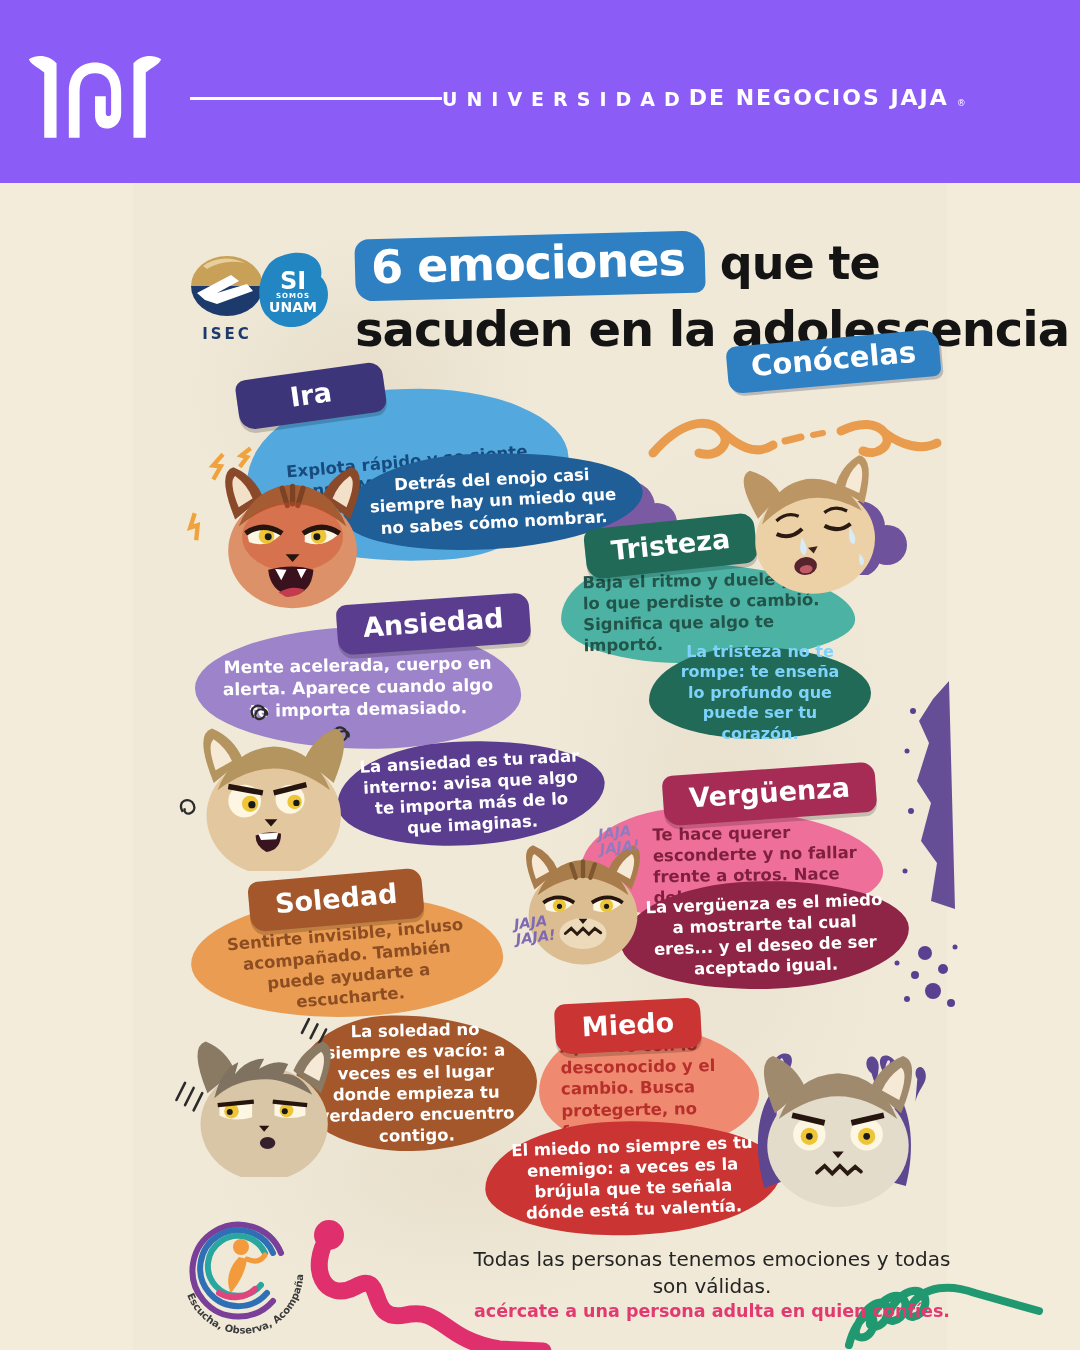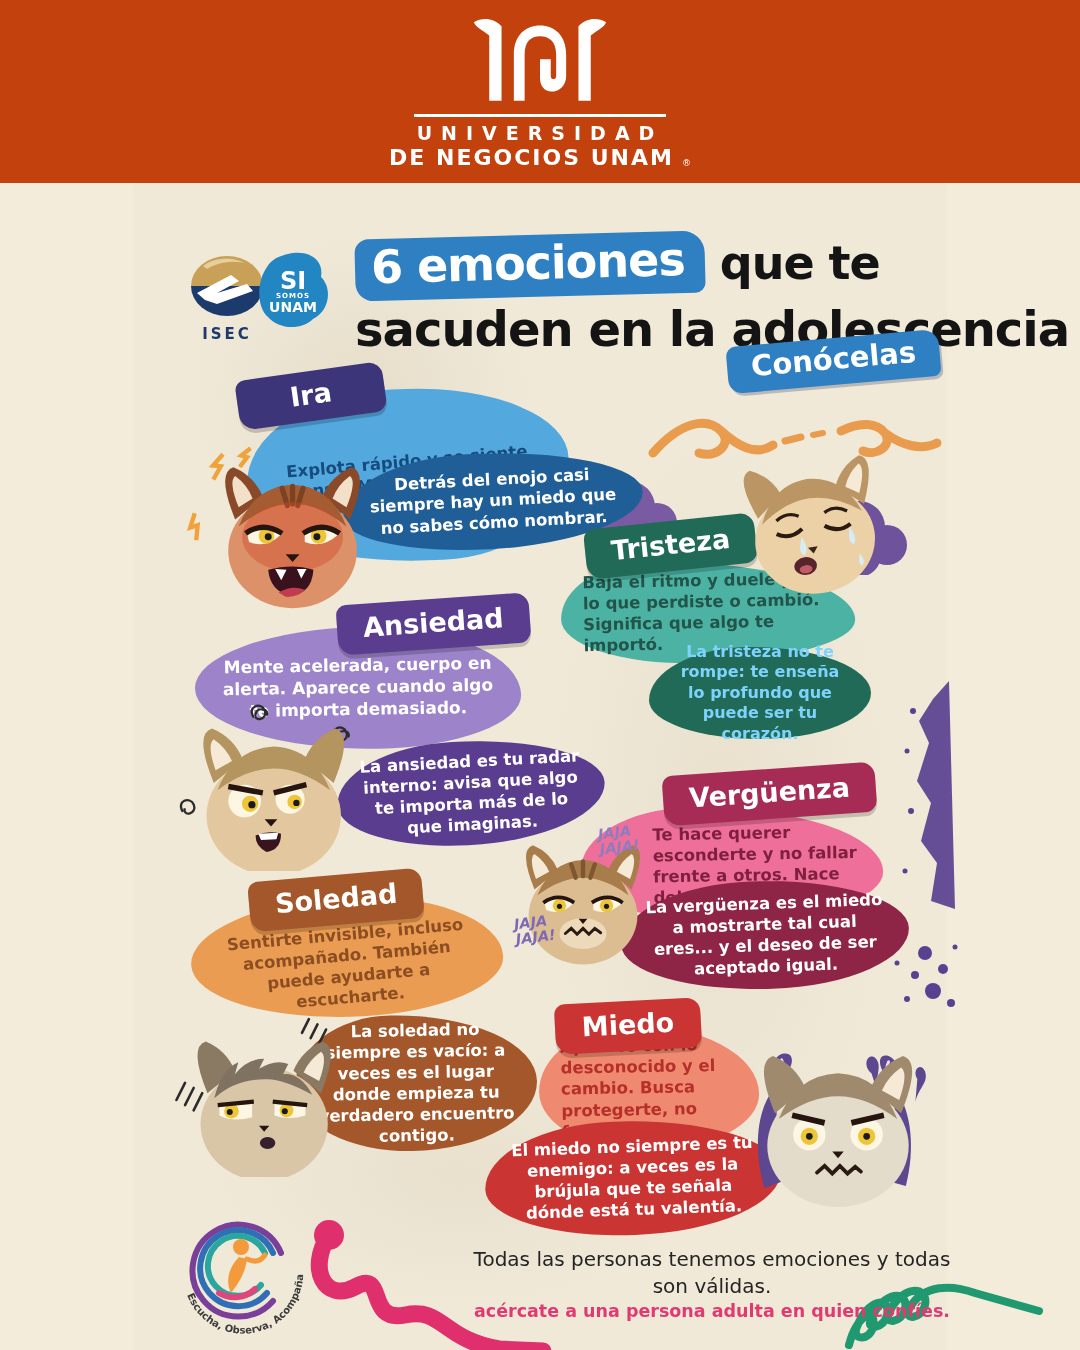--- a/index.html
+++ b/index.html
@@ -2,22 +2,22 @@
 <html><head>
 <meta charset="utf-8">
 <style>
   * { margin:0; padding:0; box-sizing:border-box; }
   html,body { width:1080px; height:1350px; }
   body { font-family:"DejaVu Sans", sans-serif; background:#f4ecda; position:relative; overflow:hidden; }
 
   .page { position:absolute; inset:0; width:1080px; height:1350px; }
 
   
-  .topbar { position:absolute; left:0; top:0; width:1080px; height:183px; background:#c2410c;
-            display:flex; flex-direction:column; align-items:center; justify-content:flex-start; padding-top:10px; }
+  .topbar { position:absolute; left:0; top:0; width:1080px; height:183px; background:#8b5cf6;
+            display:flex; flex-direction:row; align-items:center; justify-content:flex-start; padding-top:10px; }
   .isec-mark { width:190px; height:100px; display:block; }
   .uni-divider { width:252px; height:3px; background:#ffffff; margin-top:4px; }
   .uni1 { color:#fff; font-weight:bold; font-size:19px; letter-spacing:9px; margin-top:5px; }
   .uni2-row { display:flex; align-items:flex-end; }
   .uni2 { color:#fff; font-weight:bold; font-size:22px; letter-spacing:2px; margin-top:1px; }
   .reg { color:#fff; font-size:9px; margin-left:8px; margin-bottom:2px; }
 
   
   .paper { position:absolute; left:133px; top:183px; width:814px; height:1167px; background:#f0e9d8;
     background-image:
@@ -125,21 +125,21 @@
     <svg class="isec-mark" viewBox="0 0 200 130">
       <g fill="#ffffff">
         <path d="M14,16 C26,9 40,11 50,21 L50,118 L34,118 L34,33 C26,27 17,23 14,16 Z"></path>
         <path d="M66,118 L66,58 C66,32 82,20 100,20 C118,20 134,32 134,58 L134,86 C134,99 124,106 115,106 C106,106 100,99 100,88 L100,64 L114,64 L114,86 C114,91 121,91 121,86 L121,58 C121,41 112,34 100,34 C88,34 80,41 80,58 L80,118 Z"></path>
         <path d="M186,16 C174,9 160,11 150,21 L150,118 L166,118 L166,33 C174,27 183,23 186,16 Z"></path>
       </g>
     </svg>
     <div class="uni-divider"></div>
     <div class="uni1">UNIVERSIDAD</div>
     <div class="uni2-row">
-      <span class="uni2">DE NEGOCIOS UNAM</span>
+      <span class="uni2">DE NEGOCIOS JAJA</span>
       <span class="reg">®</span>
     </div>
   </header>
 
   <div class="paper">
 
     <div class="dgire">
       <svg width="84" height="66" viewBox="0 0 84 66">
         <path d="M6,33 A36,30 0 0 1 78,33 Z" fill="#c9a057"></path>
         <path d="M18,13 A30,20 0 0 1 60,10 A38,26 0 0 0 22,16 Z" fill="#e6cf9a"></path>

